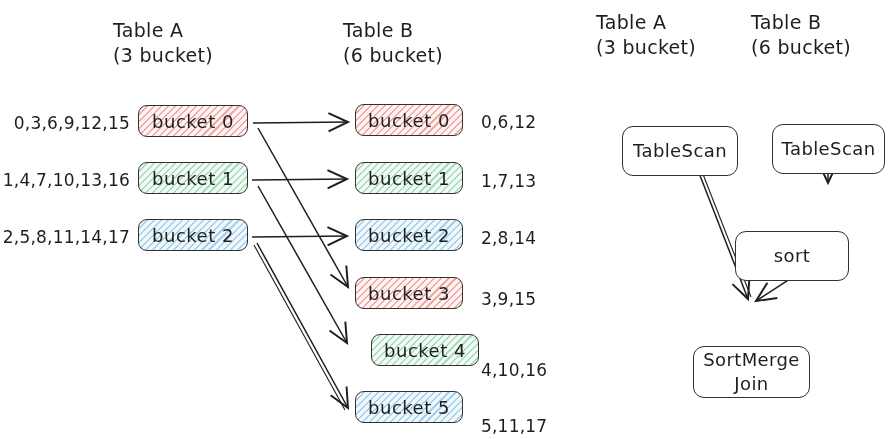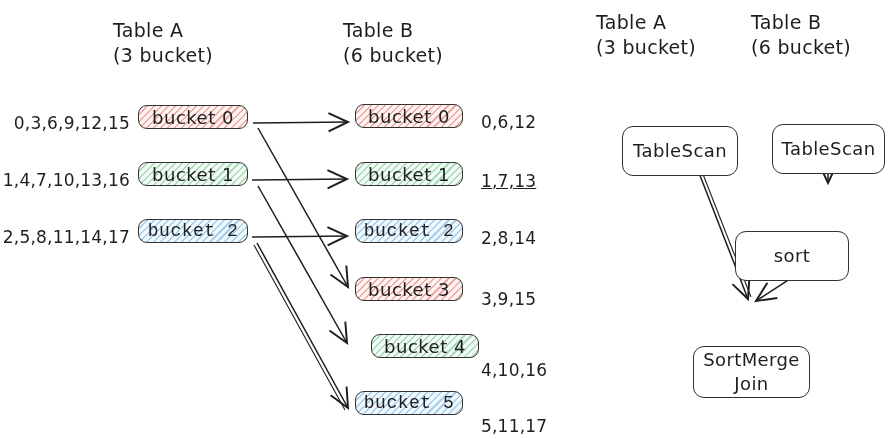--- a/index.html
+++ b/index.html
@@ -7,28 +7,28 @@
     position:relative;width:896px;height:439px;background:#ffffff;overflow:hidden;
     font-family:"DejaVu Sans","Liberation Sans",sans-serif;color:#1e1e1e;
   }
   .arrows{position:absolute;left:0;top:0;width:896px;height:439px;pointer-events:none;}
   .title{
     position:absolute;text-align:left;font-size:19px;line-height:25px;letter-spacing:.3px;
     white-space:nowrap;
   }
   .title .line{display:block;}
   .bucket{
-    position:absolute;width:108px;height:24px;box-sizing:border-box;
+    position:absolute;width:108px;height:32px;box-sizing:border-box;
     border:1.7px solid #32312f;border-radius:9px;
     display:flex;align-items:center;justify-content:center;
     font-size:18px;letter-spacing:.5px;white-space:nowrap;
   }
   .hatch-red{background:repeating-linear-gradient(135deg,#f2a9a1 0px,#f2a9a1 1.5px,#fdf4f3 1.5px,#fdf4f3 5px);}
   .hatch-green{background:repeating-linear-gradient(135deg,#a9dcb8 0px,#a9dcb8 1.5px,#f2fbf5 1.5px,#f2fbf5 5px);}
-  .hatch-blue{background:repeating-linear-gradient(135deg,#a5d1eb 0px,#a5d1eb 1.5px,#f1f8fd 1.5px,#f1f8fd 5px);font-family:Liberation Mono, monospace;}
+  .hatch-blue{background:repeating-linear-gradient(135deg,#a5d1eb 0px,#a5d1eb 1.5px,#f1f8fd 1.5px,#f1f8fd 5px);}
   .rowlabel{
     position:absolute;height:36px;display:flex;align-items:center;
     font-size:17px;letter-spacing:.2px;white-space:nowrap;
   }
   .rowlabel.right-align{justify-content:flex-end;}
   .node{
     position:absolute;box-sizing:border-box;background:#ffffff;
     border:1.8px solid #32312f;border-radius:11px;
     display:flex;flex-direction:column;align-items:center;justify-content:center;
     font-size:18px;letter-spacing:.4px;line-height:24px;white-space:nowrap;margin-top:39px;
@@ -79,21 +79,21 @@
   <div class="bucket hatch-blue" style="left:138px;top:219px;width:110px;">bucket 2</div>
 
   <div class="bucket hatch-red" style="left:355px;top:104px;">bucket 0</div>
   <div class="bucket hatch-green" style="left:355px;top:162px;">bucket 1</div>
   <div class="bucket hatch-blue" style="left:355px;top:219px;">bucket 2</div>
   <div class="bucket hatch-red" style="left:355px;top:277px;">bucket 3</div>
   <div class="bucket hatch-green" style="left:371px;top:334px;">bucket 4</div>
   <div class="bucket hatch-blue" style="left:355px;top:391px;">bucket 5</div>
 
   <div class="rowlabel" style="left:481px;top:104px;width:80px;">0,6,12</div>
-  <div class="rowlabel" style="left:481px;top:163px;width:80px;text-decoration:underline;">1,7,13</div>
+  <div class="rowlabel" style="left:481px;top:163px;width:80px;">1,7,13</div>
   <div class="rowlabel" style="left:481px;top:220px;width:80px;">2,8,14</div>
   <div class="rowlabel" style="left:481px;top:281px;width:80px;">3,9,15</div>
   <div class="rowlabel" style="left:481px;top:352px;width:80px;">4,10,16</div>
   <div class="rowlabel" style="left:481px;top:408px;width:80px;">5,11,17</div>
 
   <div class="title" style="left:596px;top:10px;width:140px;">
     <span class="line">Table A</span>
     <span class="line">(3 bucket)</span>
   </div>
   <div class="title" style="left:751px;top:10px;width:140px;">

